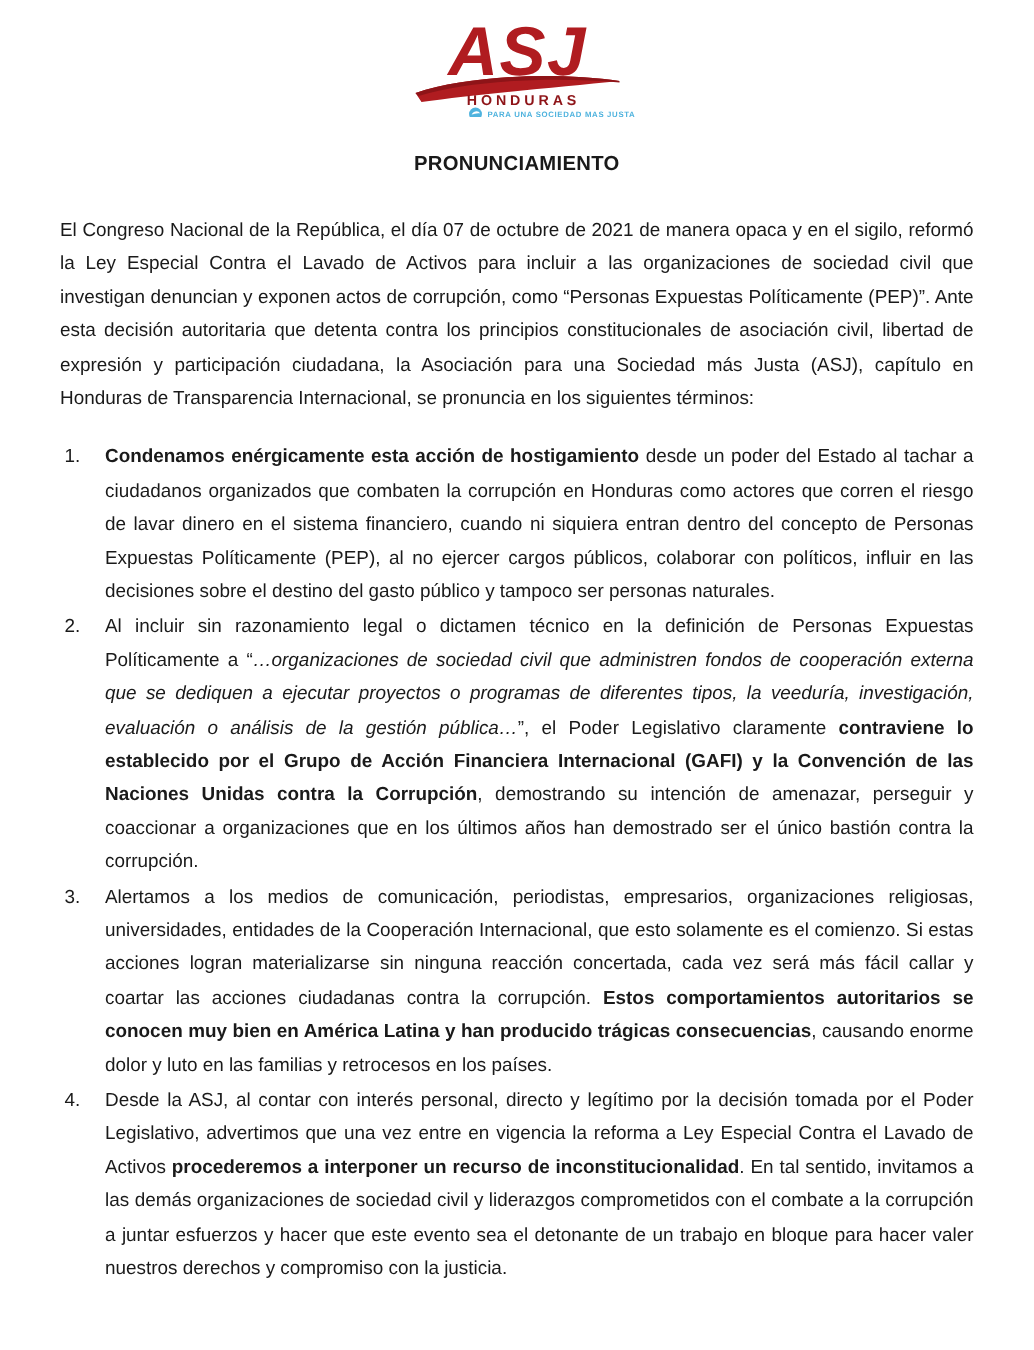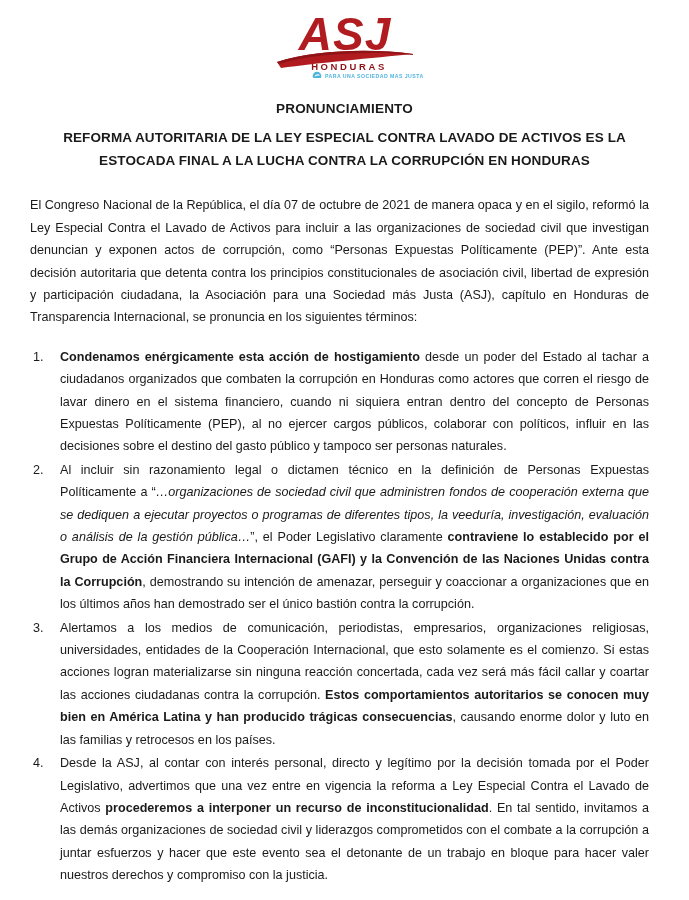--- a/index.html
+++ b/index.html
@@ -51,21 +51,21 @@
   .doc-title {
     font-size: 13.5px;
     font-weight: bold;
     line-height: 1.72;
     letter-spacing: 0.1px;
     margin: 0;
   }
 
   
   .body-block {
-    padding: 0 40px 0 30px;
+    padding: 0 40px 0 40px;
     box-sizing: border-box;
     margin-top: 14px;
   }
   .lede {
     font-size: 12.6px;
     line-height: 1.78;
     text-align: justify;
     text-justify: inter-word;
     margin: 22px 0 0 0;
     hyphens: none;
@@ -120,21 +120,20 @@
 
       <circle cx="56" cy="70" r="4.3" fill="#4FB3DE"></circle>
       <path d="M53.4 70.4 C 55 67.6, 58.2 67.6, 59 69.6 C 57 69.2, 55 70, 53.4 70.4 Z" fill="#ffffff"></path>
 
       <text x="64" y="72" text-anchor="start" font-family="'Liberation Sans', sans-serif" font-size="5.2" font-weight="bold" letter-spacing="0.45" fill="#4FB3DE">PARA UNA SOCIEDAD MAS JUSTA</text>
     </svg>
   </div>
 
   <div class="title-block">
     <p class="doc-kicker">PRONUNCIAMIENTO</p>
-    <p class="doc-title">REFORMA AUTORITARIA DE LA LEY ESPECIAL CONTRA LAVADO DE ACTIVOS ES LA ESTOCADA FINAL A LA LUCHA CONTRA LA CORRUPCIÓN EN HONDURAS</p>
   </div>
 
   <div class="body-block">
 
     <p class="lede">El Congreso Nacional de la República, el día 07 de octubre de 2021 de manera opaca y en el sigilo, reformó la Ley Especial Contra el Lavado de Activos para incluir a las organizaciones de sociedad civil que investigan denuncian y exponen actos de corrupción, como “Personas Expuestas Políticamente (PEP)”. Ante esta decisión autoritaria que detenta contra los principios constitucionales de asociación civil, libertad de expresión y participación ciudadana, la Asociación para una Sociedad más Justa (ASJ), capítulo en Honduras de Transparencia Internacional, se pronuncia en los siguientes términos:</p>
 
     <ol class="claims">
       <li>
         <span class="txt"><b>Condenamos enérgicamente esta acción de hostigamiento</b><span> desde un poder del Estado al tachar a ciudadanos organizados que combaten la corrupción en Honduras como actores que corren el riesgo de lavar dinero en el sistema financiero, cuando ni siquiera entran dentro del concepto de Personas Expuestas Políticamente (PEP), al no ejercer cargos públicos, colaborar con políticos, influir en las decisiones sobre el destino del gasto público y tampoco ser personas naturales.</span></span>
       </li>

